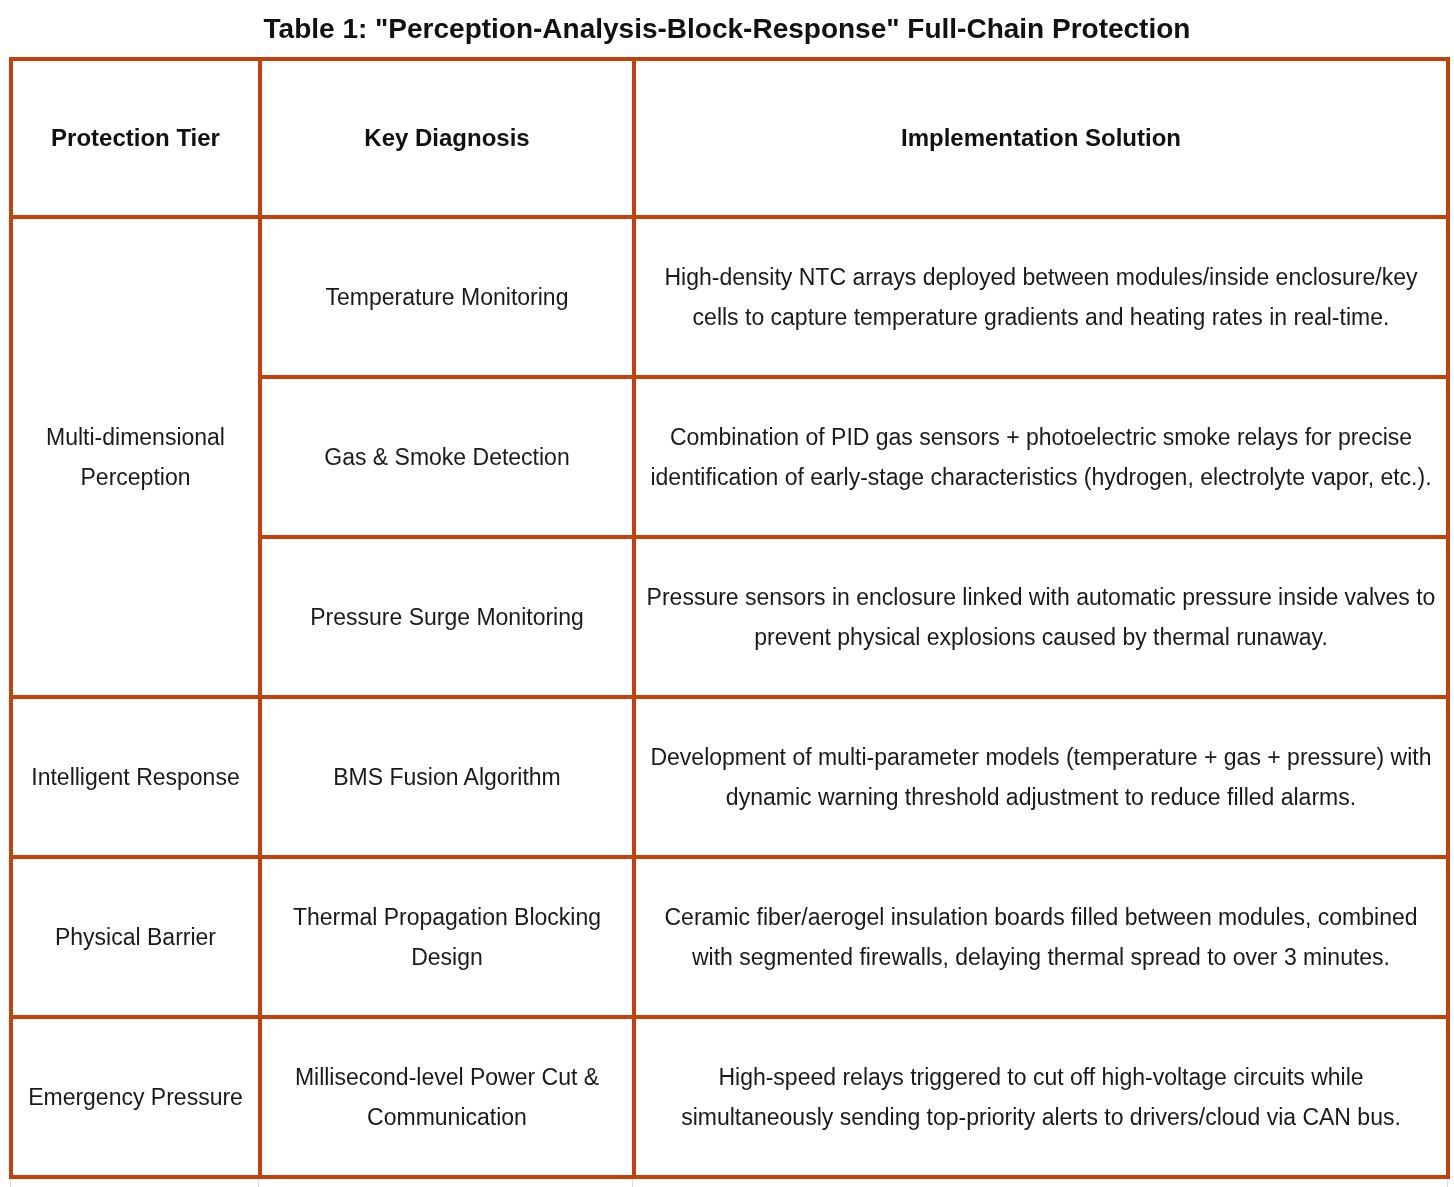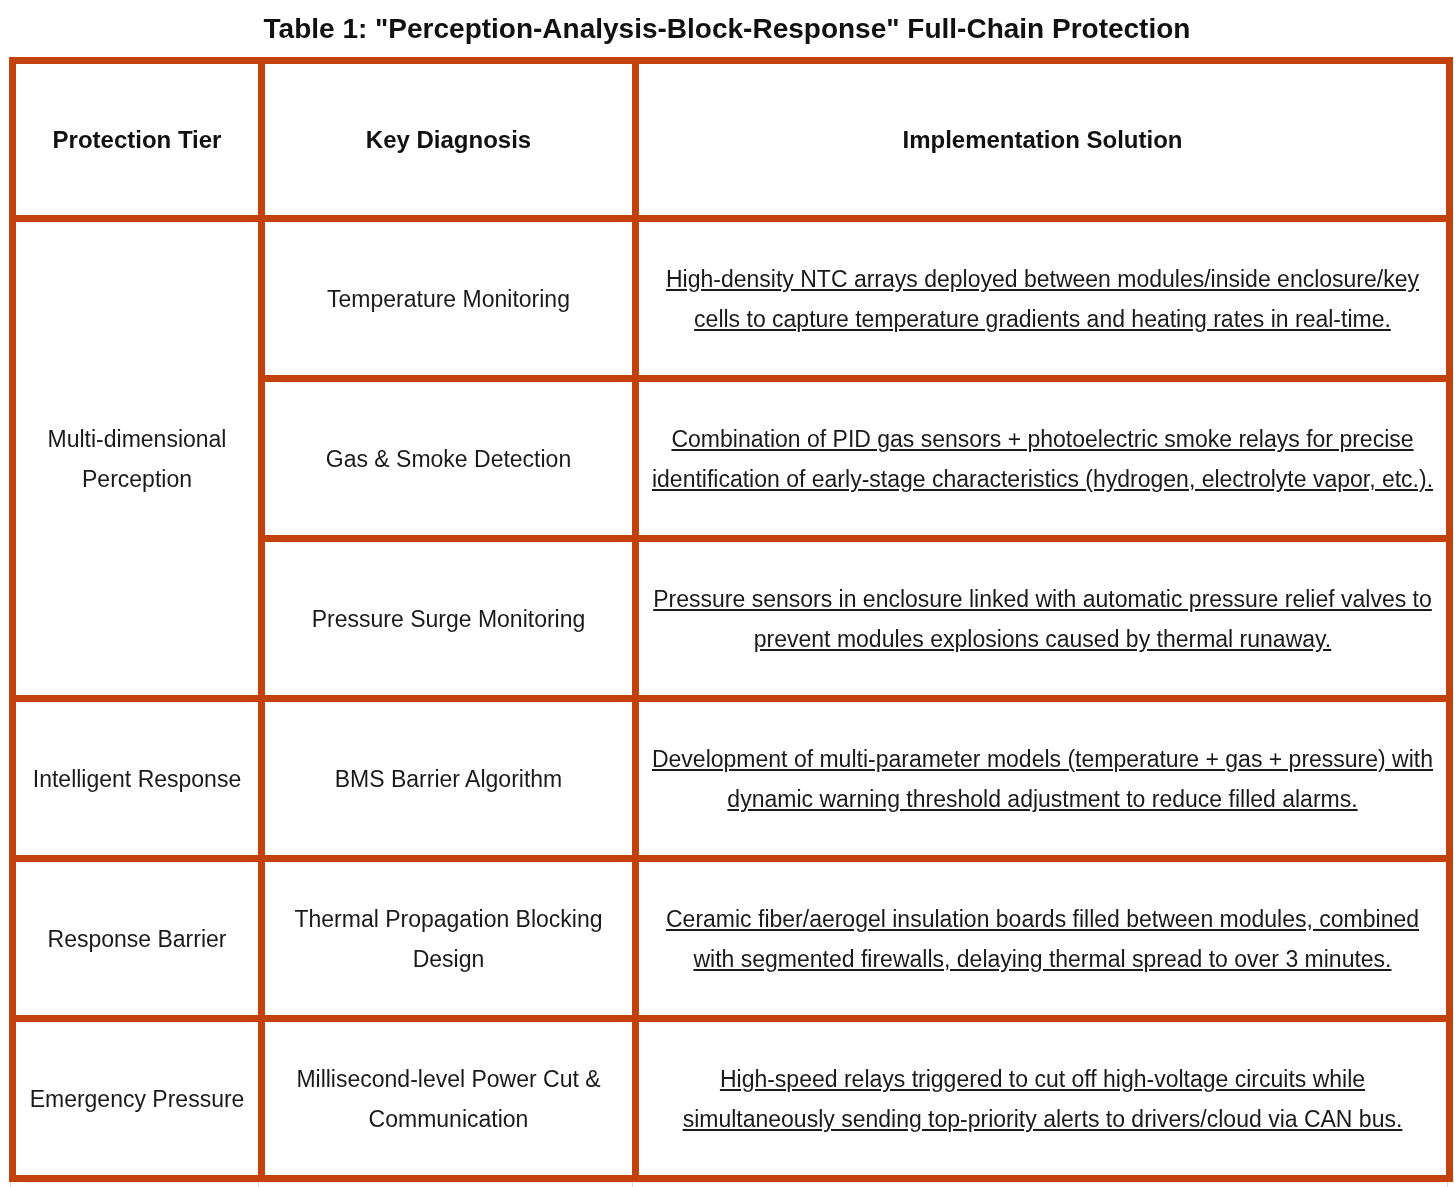--- a/index.html
+++ b/index.html
@@ -35,21 +35,21 @@
   table.ptable {
     position: absolute;
     top: 57px; left: 9px;
     width: 1437px;
     border-collapse: collapse;
     table-layout: fixed;
     background: #ffffff;
     z-index: 1;
   }
   table.ptable th, table.ptable td {
-    border: 7px solid #c2410c;
+    border: 4px solid #c2410c;
     text-align: center;
     vertical-align: middle;
     font-size: 23px;
     line-height: 40px;
     font-weight: normal;
     color: #1a1a1a;
     background: #ffffff;
     padding: 0 10px;
     box-sizing: border-box;
   }
@@ -60,21 +60,21 @@
     color: #111111;
   }
   table.ptable tbody tr { height: 160px; }
   td.tier {
     font-weight: bold;
     font-size: 24px;
     color: #111111;
     padding: 0 18px;
   }
   td.tech { padding: 0 12px; }
-  td.sol  { padding: 0 8px; text-decoration: underline; }
+  td.sol  { padding: 0 8px; }
 </style>
 </head>
 <body>
 
 <div class="page">
 
   <div class="faint v left-edge"></div>
   <div class="faint v right-edge"></div>
   <div class="faint h title-rule"></div>
   <div class="faint v col1-cont"></div>
@@ -100,29 +100,29 @@
         <td class="tier" rowspan="3">Multi-dimensional Perception</td>
         <td class="tech">Temperature Monitoring</td>
         <td class="sol">High-density NTC arrays deployed between modules/inside enclosure/key cells to capture temperature gradients and heating rates in real-time.</td>
       </tr>
       <tr>
         <td class="tech">Gas &amp; Smoke Detection</td>
         <td class="sol">Combination of PID gas sensors + photoelectric smoke relays for precise identification of early-stage characteristics (hydrogen, electrolyte vapor, etc.).</td>
       </tr>
       <tr>
         <td class="tech">Pressure Surge Monitoring</td>
-        <td class="sol">Pressure sensors in enclosure linked with automatic pressure relief valves to prevent modules explosions caused by thermal runaway.</td>
+        <td class="sol">Pressure sensors in enclosure linked with automatic pressure inside valves to prevent physical explosions caused by thermal runaway.</td>
       </tr>
       <tr>
         <td class="tier">Intelligent Response</td>
-        <td class="tech">BMS Barrier Algorithm</td>
+        <td class="tech">BMS Fusion Algorithm</td>
         <td class="sol">Development of multi-parameter models (temperature + gas + pressure) with dynamic warning threshold adjustment to reduce filled alarms.</td>
       </tr>
       <tr>
-        <td class="tier">Response Barrier</td>
+        <td class="tier">Physical Barrier</td>
         <td class="tech">Thermal Propagation Blocking Design</td>
         <td class="sol">Ceramic fiber/aerogel insulation boards filled between modules, combined with segmented firewalls, delaying thermal spread to over 3 minutes.</td>
       </tr>
       <tr>
         <td class="tier">Emergency Pressure</td>
         <td class="tech">Millisecond-level Power Cut &amp; Communication</td>
         <td class="sol">High-speed relays triggered to cut off high-voltage circuits while simultaneously sending top-priority alerts to drivers/cloud via CAN bus.</td>
       </tr>
     </tbody>
   </table>

